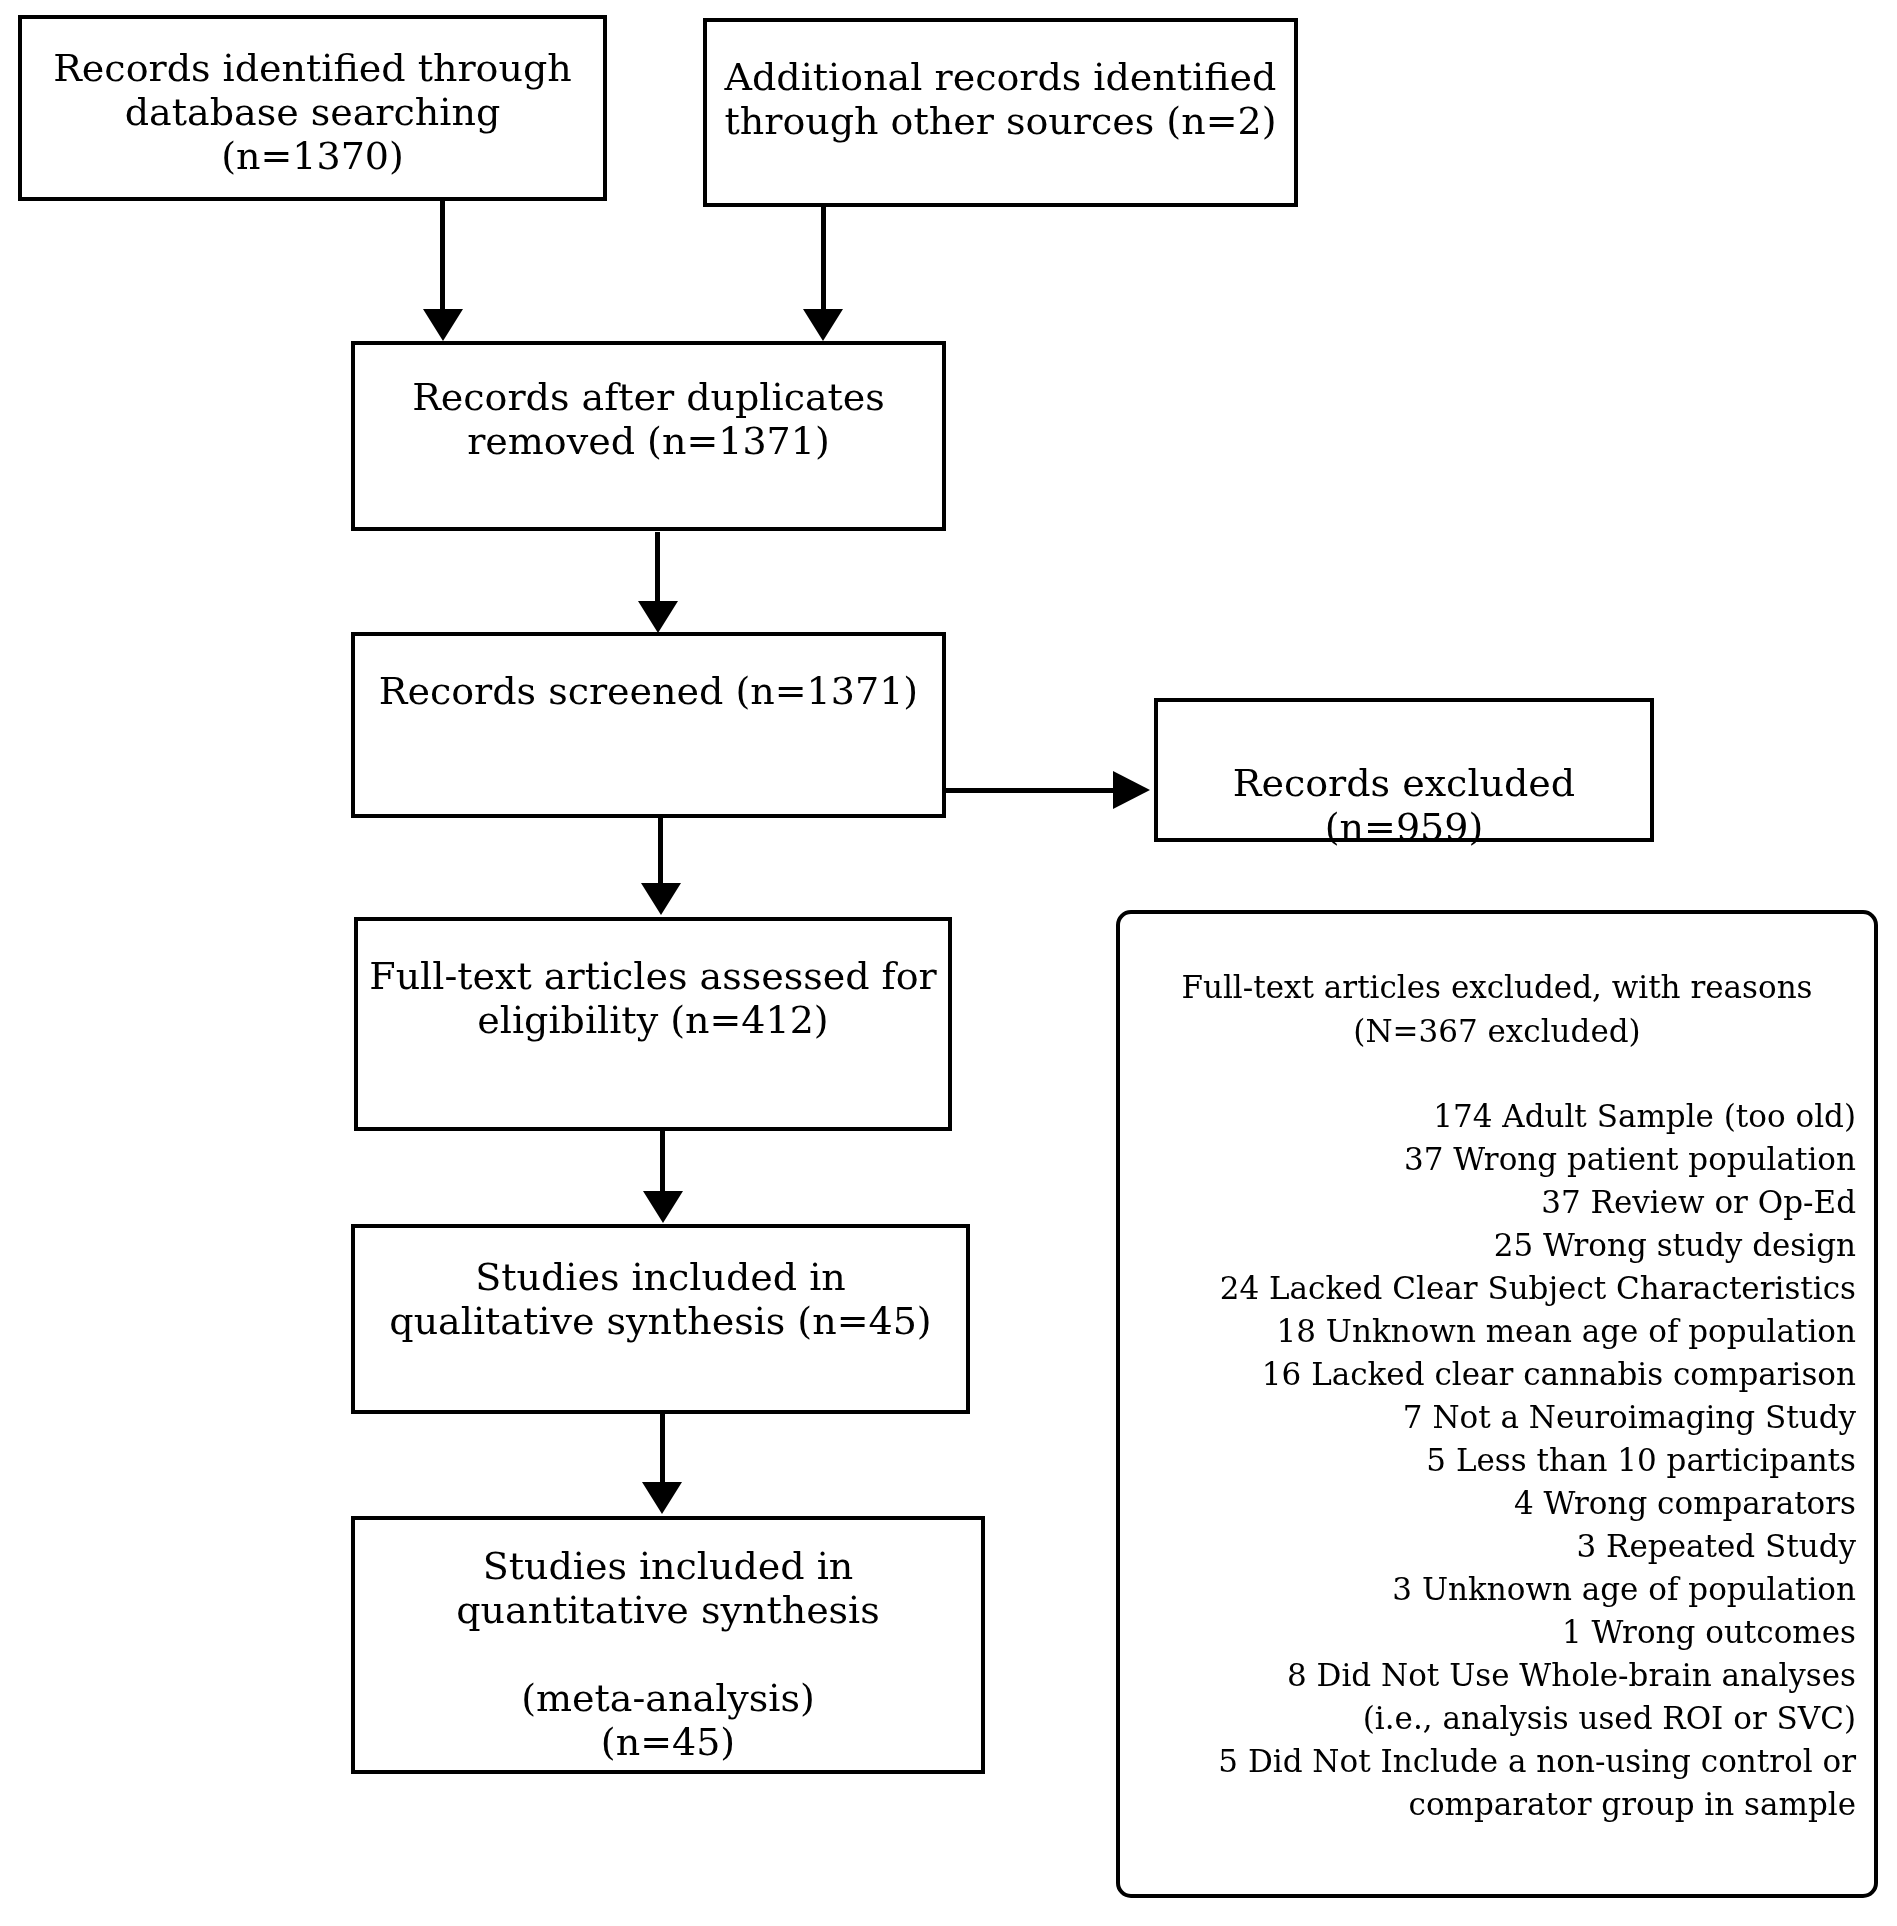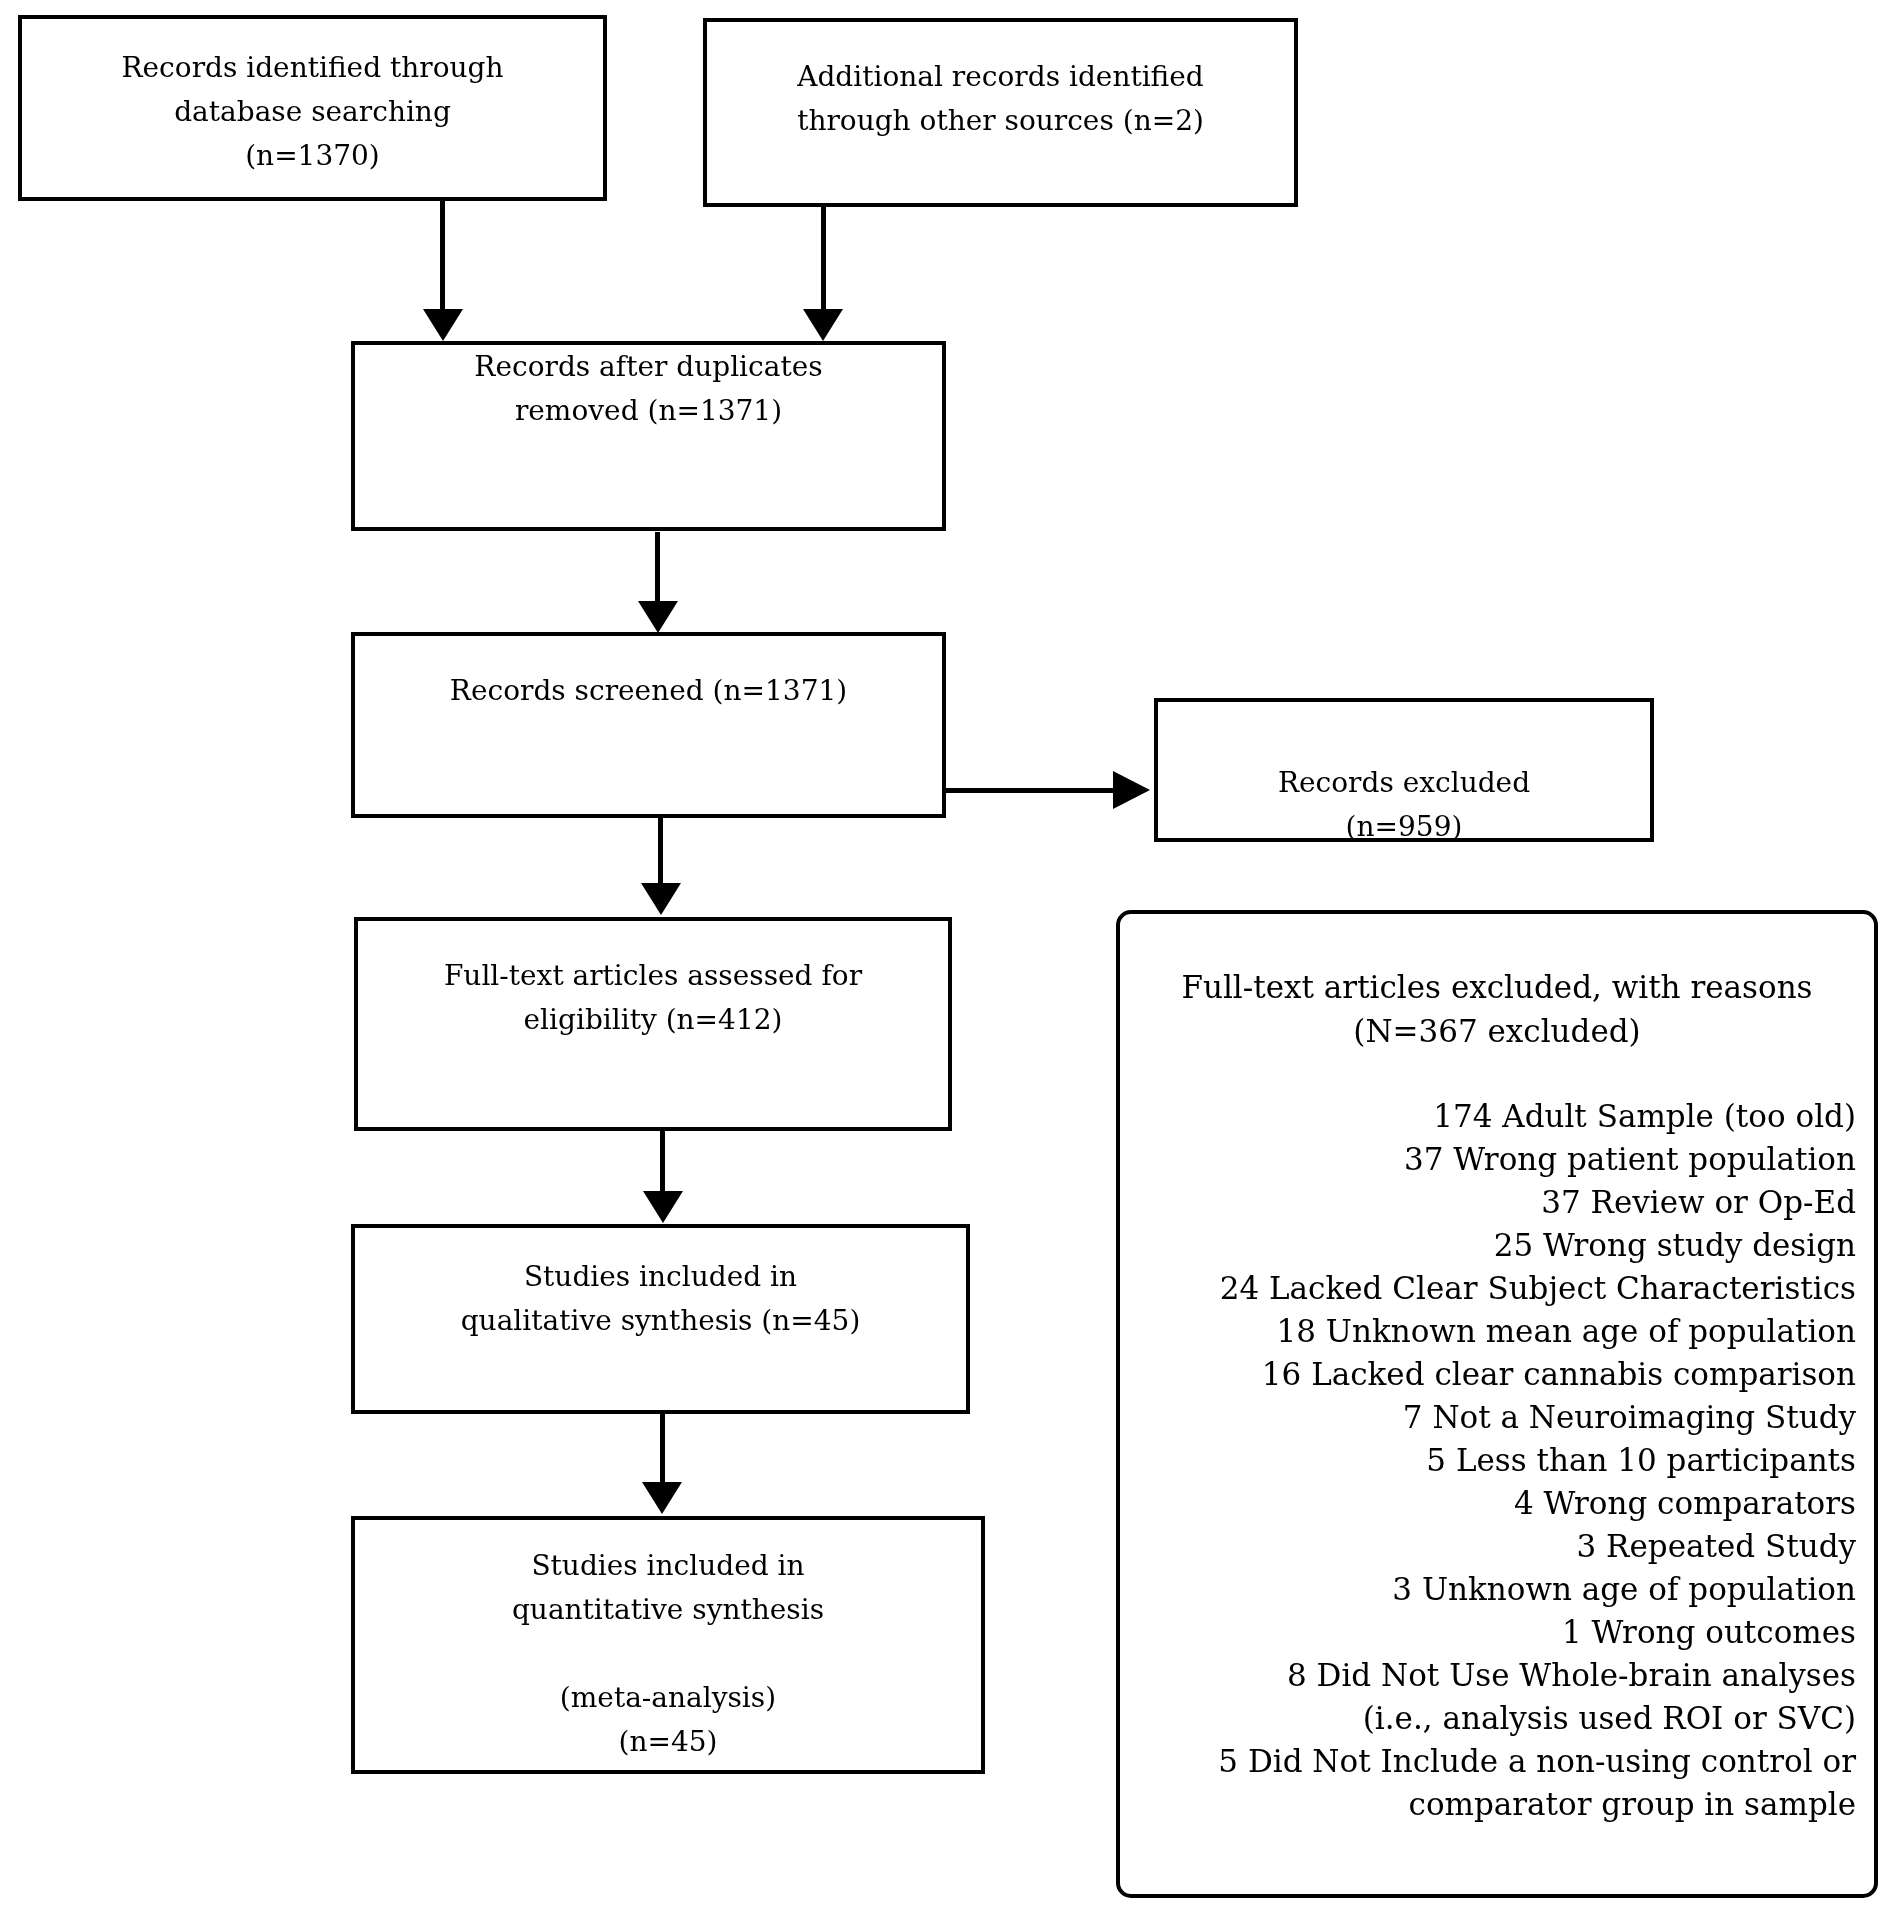--- a/index.html
+++ b/index.html
@@ -14,21 +14,21 @@
   }
   .fbox {
     position: absolute;
     box-sizing: border-box;
     border: 4.2px solid #000000;
     background: #ffffff;
   }
   .fbox .label {
     white-space: pre-line;
     text-align: center;
-    font-size: 28px;
+    font-size: 38px;
     line-height: 44px;
     color: #000000;
   }
   .vline { position: absolute; width: 4.8px; background: #000000; }
   .hline { position: absolute; height: 4.8px; background: #000000; }
   .head-down {
     position: absolute; width: 0; height: 0;
     border-left: 20px solid transparent;
     border-right: 20px solid transparent;
     border-top: 32px solid #000000;
@@ -78,21 +78,21 @@
 through other sources (n=2)</div>
   </div>
 
   <div class="vline" style="left:440px; top:201px; height:111px;"></div>
   <div class="head-down" style="left:423px; top:309px;"></div>
 
   <div class="vline" style="left:821px; top:207px; height:105px;"></div>
   <div class="head-down" style="left:803px; top:309px;"></div>
 
   <div class="fbox" style="left:351px; top:341px; width:595px; height:190px;">
-    <div class="label" style="">Records after duplicates
+    <div class="label" style="padding-top:30px;">Records after duplicates
 removed (n=1371)</div>
   </div>
 
   <div class="vline" style="left:655px; top:532px; height:73px;"></div>
   <div class="head-down" style="left:638px; top:601px;"></div>
 
   <div class="fbox" style="left:351px; top:632px; width:595px; height:186px;">
     <div class="label" style="padding-top:33px;">Records screened (n=1371)</div>
   </div>
 

